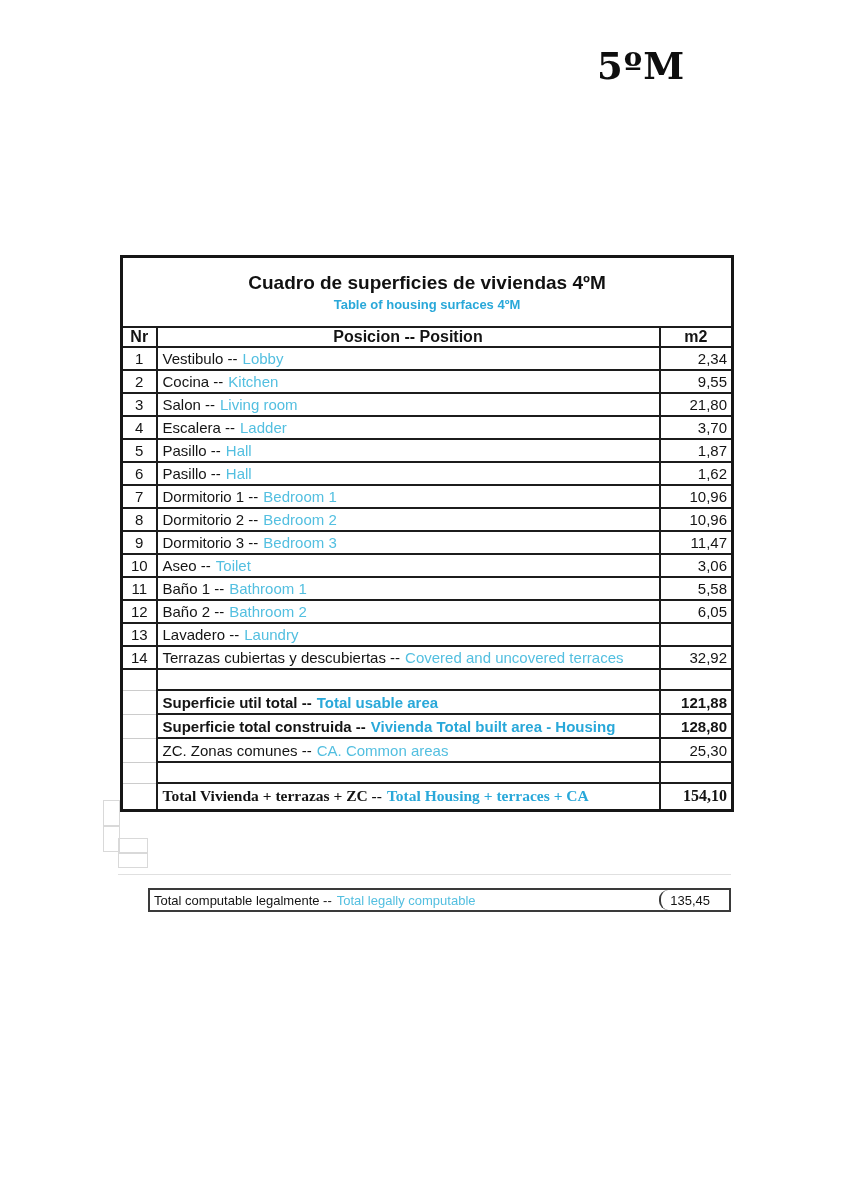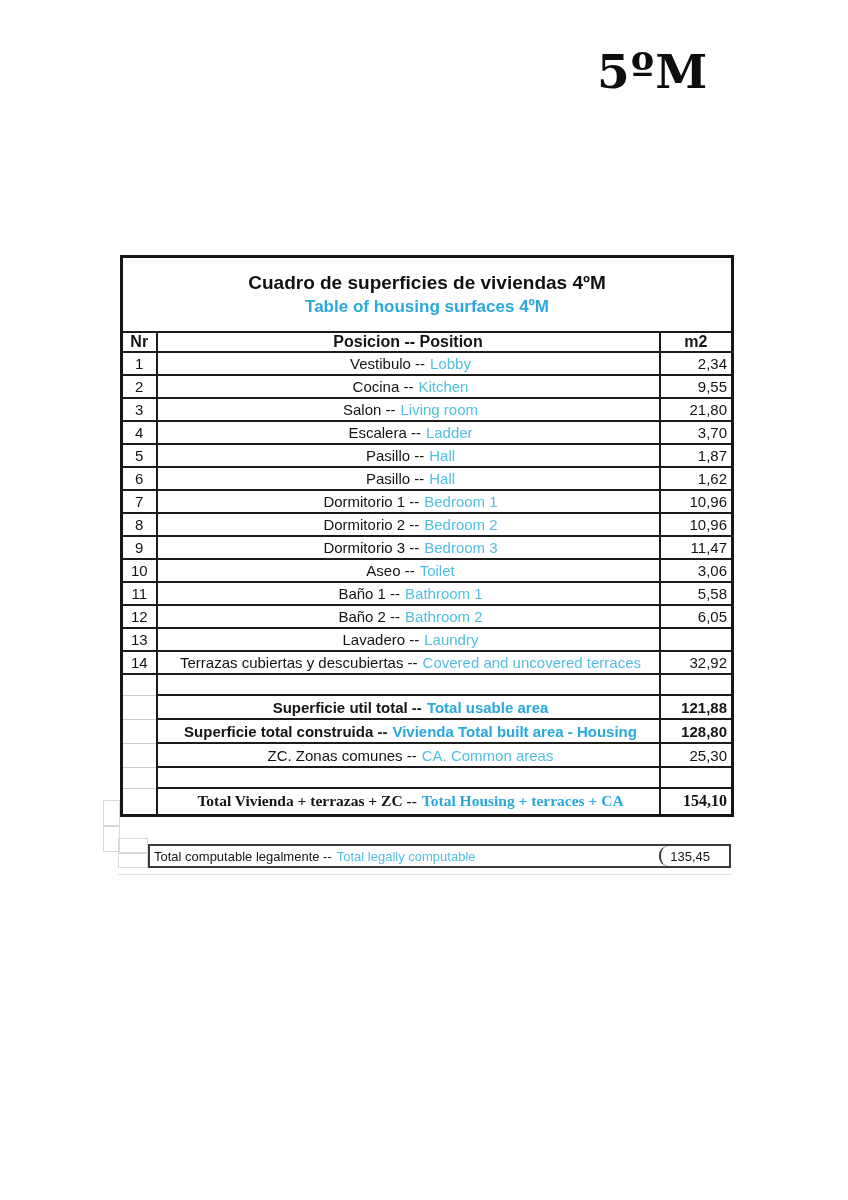--- a/index.html
+++ b/index.html
@@ -8,53 +8,53 @@
     --green:#2ea466;
   }
   *{box-sizing:border-box;margin:0;padding:0;}
   html,body{background:#ffffff;}
   .page{
     position:relative;width:848px;height:1200px;background:#ffffff;
     font-family:"Liberation Sans", sans-serif;color:#141414;overflow:hidden;
   }
   .corner-label{
     position:absolute;top:44px;left:597px;
-    font-family:"DejaVu Serif", serif;font-weight:700;font-size:47px;color:#0e0e0e;
+    font-family:"DejaVu Serif", serif;font-weight:700;font-size:37px;color:#0e0e0e;
     letter-spacing:1px;
   }
   .green-title{
     position:absolute;top:197px;left:120px;width:611px;text-align:center;
     font-size:22px;color:var(--green);
   }
   table.surfaces{
     position:absolute;left:120px;top:255px;width:611px;
     border-collapse:collapse;table-layout:fixed;
     border:3px solid #161616;
   }
   table.surfaces td, table.surfaces th{
     border:2px solid #1c1c1c;overflow:hidden;white-space:nowrap;
   }
   td.titles{height:57px;text-align:center;vertical-align:middle;padding:14px 0;}
   .t-es{font-size:19px;font-weight:700;color:#111;}
-  .t-en{font-size:17px;font-weight:700;color:var(--cyan);margin-top:3px;}
+  .t-en{font-size:13px;font-weight:700;color:var(--cyan);margin-top:3px;}
   tr.cols th{height:15px;font-size:16px;font-weight:700;text-align:center;}
   tbody td{height:23px;font-size:15px;}
   td.nr{text-align:center;}
-  td.pos{text-align:center;padding-left:5px;}
+  td.pos{text-align:left;padding-left:5px;}
   td.m2{text-align:right;padding-right:4px;}
   .en{color:var(--cyan-light);margin-left:5px;}
   tr.spacer td{height:21px;}
   td.nr.lower{border-top:1px solid #cccccc;border-bottom:1px solid #cccccc;}
   tr.sum td{height:24px;}
   tr.sum.b td.pos, tr.sum.b td.m2{font-weight:700;}
   tr.sum.b .en, tr.total .en{color:var(--cyan);}
   tr.total td{height:27px;font-weight:700;font-size:16px;font-family:Liberation Serif, serif;}
   tr.total td.pos{font-size:15.5px;}
   .footer-row{
-    position:absolute;left:148px;top:844px;width:583px;height:24px;
+    position:absolute;left:148px;top:888px;width:583px;height:24px;
     display:flex;border:2px solid #3a3a3a;font-size:13px;align-items:center;
   }
   .f-label{flex:1;padding-left:4px;white-space:nowrap;overflow:hidden;}
   .f-m2{width:70px;border-left:2px solid #3a3a3a;text-align:left;padding-right:19px;align-self:stretch;display:flex;align-items:center;justify-content:flex-end;border-radius:9px;}
   .gridcell{position:absolute;border:1px solid #d9d9d9;background:transparent;}
   .gridline{position:absolute;border-top:1px solid #e0e0e0;}
 </style>
 </head>
 <body>
 

